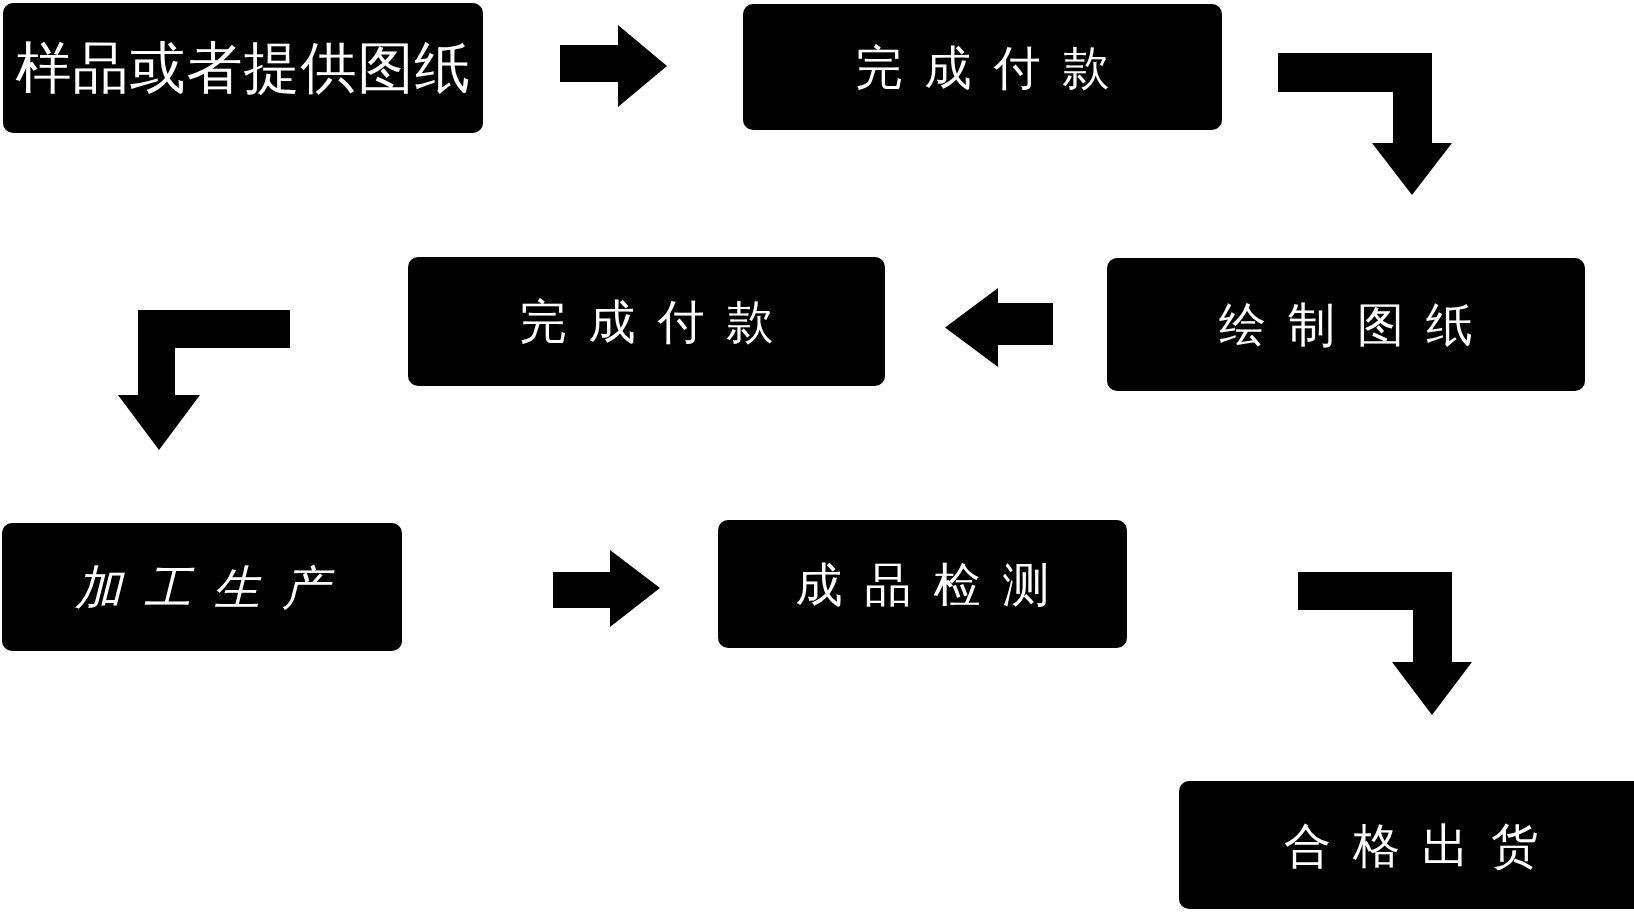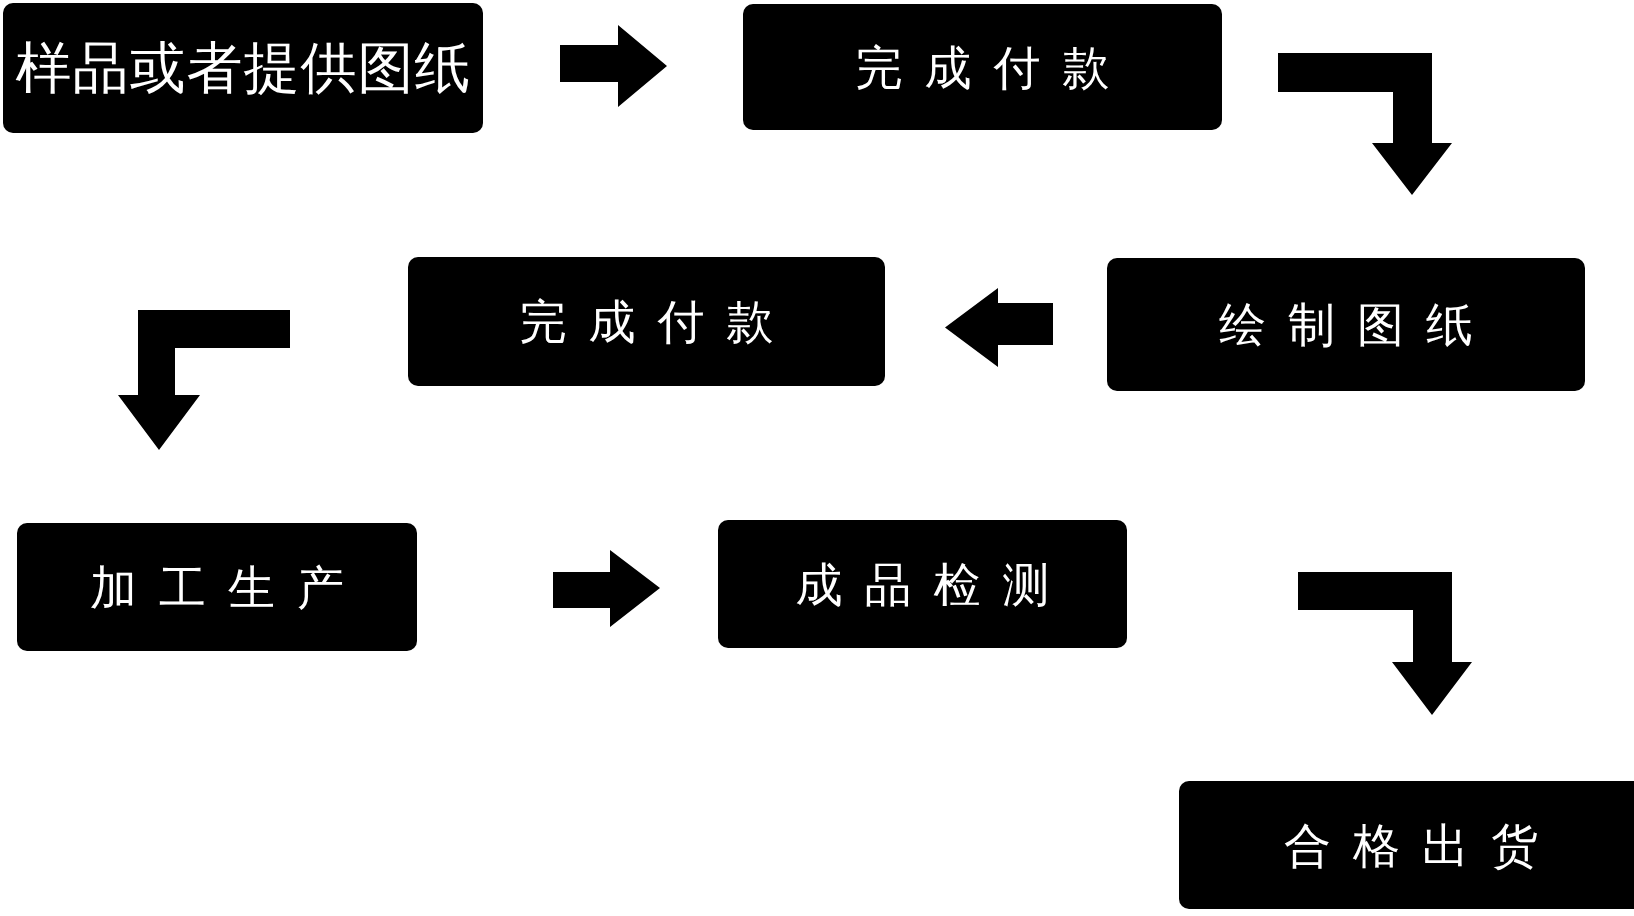--- a/index.html
+++ b/index.html
@@ -26,21 +26,21 @@
     line-height: 1;
   }
   .wide .label   { font-size: 56px; letter-spacing: 1px;  padding-left: 1px; }
   .narrow .label { font-size: 47px; letter-spacing: 22px; padding-left: 22px; }
 
   
   #n1 { left: 3px;    top: 3px;   width: 480px; height: 130px; }
   #n2 { left: 743px;  top: 4px;   width: 479px; height: 126px; }
   #n3 { left: 408px;  top: 257px; width: 477px; height: 129px; }
   #n4 { left: 1107px; top: 258px; width: 478px; height: 133px; }
-  #n5 { left: 17px;    top: 523px; width: 400px; height: 128px; }
+  #n5 { left: 2px;    top: 523px; width: 400px; height: 128px; font-style: italic; }
   #n6 { left: 718px;  top: 520px; width: 409px; height: 128px; }
   #n7 { left: 1179px; top: 781px; width: 464px; height: 128px; }
 
   .arrow { position: absolute; }
   #a1 { left: 560px;  top: 25px;  }
   #a2 { left: 1278px; top: 53px;  }
   #a3 { left: 945px;  top: 288px; }
   #a4 { left: 118px;  top: 310px; }
   #a5 { left: 553px;  top: 550px; }
   #a6 { left: 1298px; top: 572px; }

